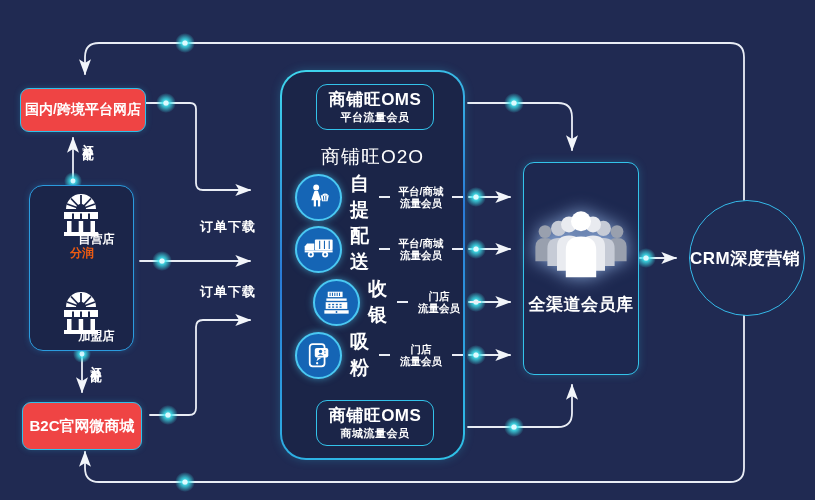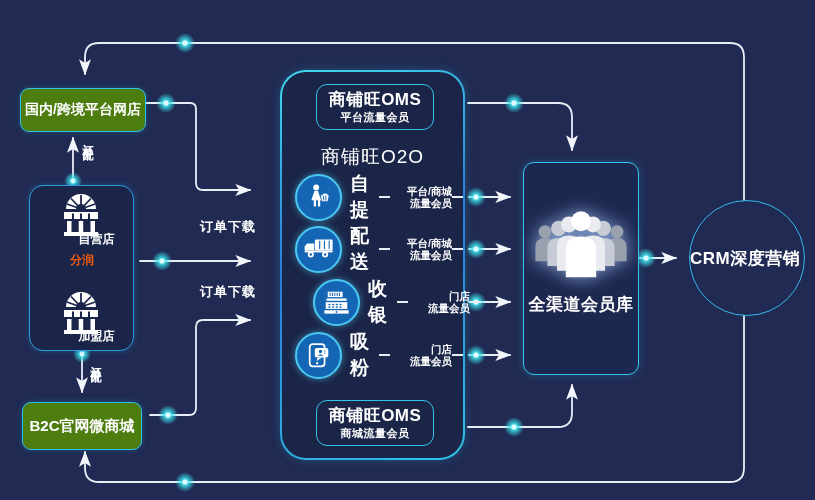--- a/index.html
+++ b/index.html
@@ -3,21 +3,21 @@
 <meta charset="utf-8">
 <style>
   html,body{margin:0;padding:0;}
   body{width:815px;height:500px;background:#202A52;font-family:"Liberation Sans","DejaVu Sans",sans-serif;color:#fff;overflow:hidden;}
   #stage{position:relative;width:815px;height:500px;background:#202A52;}
   svg{display:block;}
   .abs{position:absolute;}
   
   .node-box{
     position:absolute;display:flex;align-items:center;justify-content:center;
-    background:#4d7c0f;border:1.6px solid #2FC0E8;border-radius:9px;
+    background:#ef4444;border:1.6px solid #2FC0E8;border-radius:9px;
     font-weight:bold;white-space:nowrap;box-shadow:0 0 6px rgba(47,192,232,.25);
   }
   
   .panel-border{
     position:absolute;left:280px;top:70px;width:185px;height:390px;
     background:linear-gradient(160deg,#3FD9EE 0%,#2A7AD6 45%,#2FC3E8 100%);
     border-radius:26px;padding:0;box-shadow:0 0 10px rgba(47,195,232,.25);
   }
   .panel-inner{position:absolute;left:2px;top:2px;width:181px;height:386px;background:#1B2548;border-radius:24px;}
   .inner-oms-box{
@@ -31,29 +31,29 @@
   
   .o2o-row{position:absolute;left:295px;width:168px;height:50px;display:flex;align-items:center;}
   .icon-circle{
     width:43px;height:43px;border-radius:50%;background:#1565B5;border:2.5px solid #4AC8F2;
     display:flex;align-items:center;justify-content:center;flex:0 0 auto;
     box-shadow:0 0 7px rgba(74,200,242,.55);
   }
   .row-label{font-size:19px;font-weight:bold;margin:0 5px 0 8px;letter-spacing:.5px;}
   .dash{height:1.6px;background:#E9EDF5;flex:0 0 11px;}
   .dash2{flex:1 1 aupx;flex-grow:1;}
-  .side-text{width:62px;text-align:right;font-size:10.5px;font-weight:bold;line-height:12.5px;flex:0 0 auto;}
+  .side-text{width:62px;text-align:center;font-size:10.5px;font-weight:bold;line-height:12.5px;flex:0 0 auto;}
   
   .store-box{
     position:absolute;left:29px;top:185px;width:103px;height:164px;
     border:1.6px solid #2B9BDE;border-radius:14px;background:#1B2549;
     box-shadow:0 0 6px rgba(43,155,222,.3);
   }
   .store-label{position:absolute;width:103px;text-align:center;font-size:12px;font-weight:bold;padding-left:16px;}
-  .profit-label{position:absolute;left:70px;top:252px;font-size:12px;font-weight:bold;color:#ED5B12;}
+  .profit-label{position:absolute;left:70px;top:245px;font-size:12px;font-weight:bold;color:#ED5B12;}
   .vtext{position:absolute;writing-mode:vertical-rl;text-orientation:upright;font-size:11px;font-weight:bold;letter-spacing:2px;color:#fff;}
   .dl-label{position:absolute;width:70px;text-align:center;font-size:13px;font-weight:bold;letter-spacing:1px;}
   
   .member-box{
     position:absolute;left:523px;top:162px;width:114px;height:211px;
     border:1.6px solid #33C3EA;border-radius:11px;background:#1D2850;
     display:flex;flex-direction:column;align-items:center;box-shadow:0 0 8px rgba(51,195,234,.25);text-align:center;
   }
   .member-label{margin-top:14px;font-size:17px;font-weight:bold;letter-spacing:.5px;white-space:nowrap;}
   .people-wrap{margin-top:42px;filter:drop-shadow(0 0 9px rgba(170,205,255,.75));}

